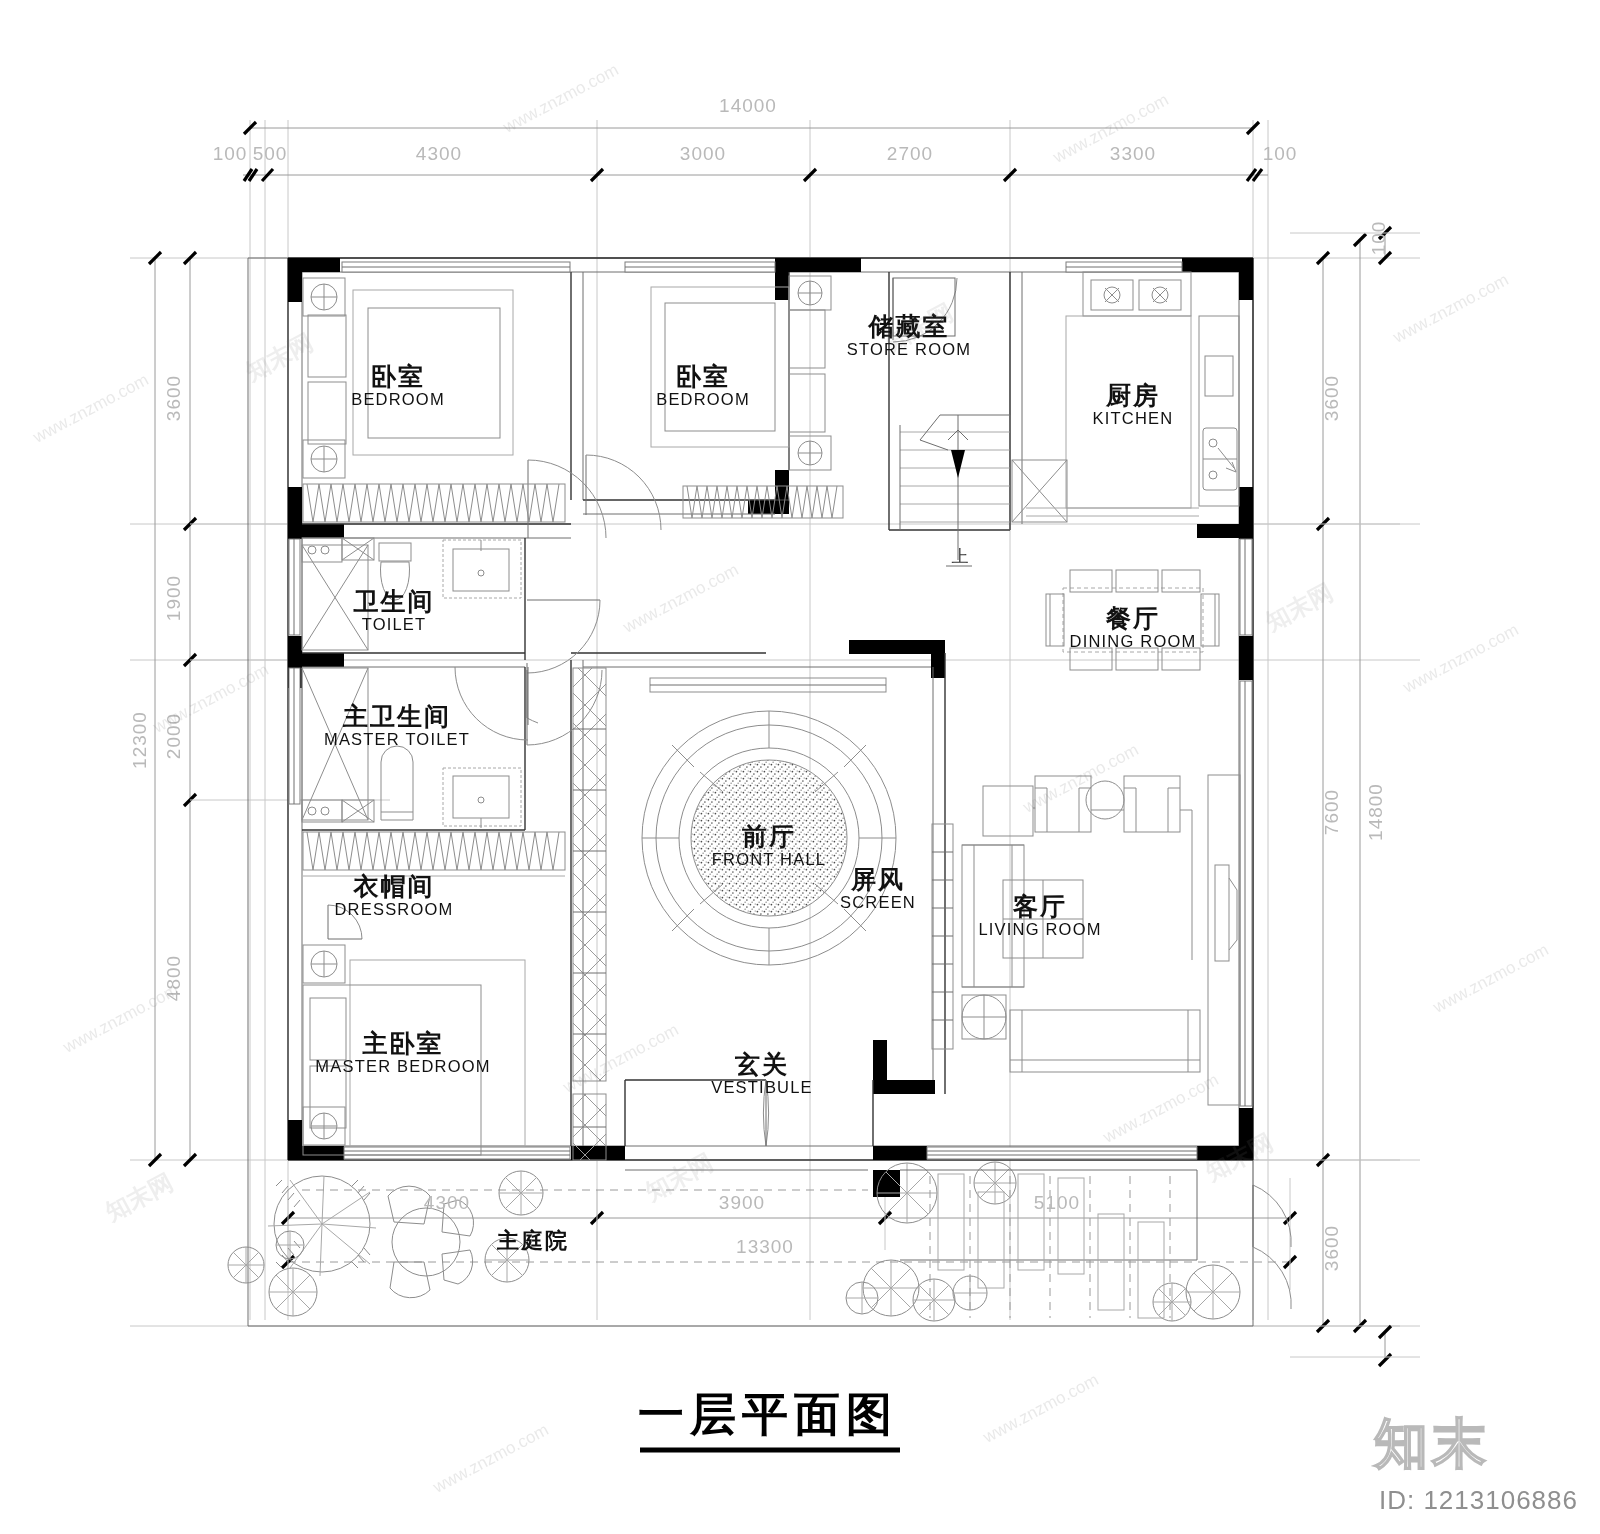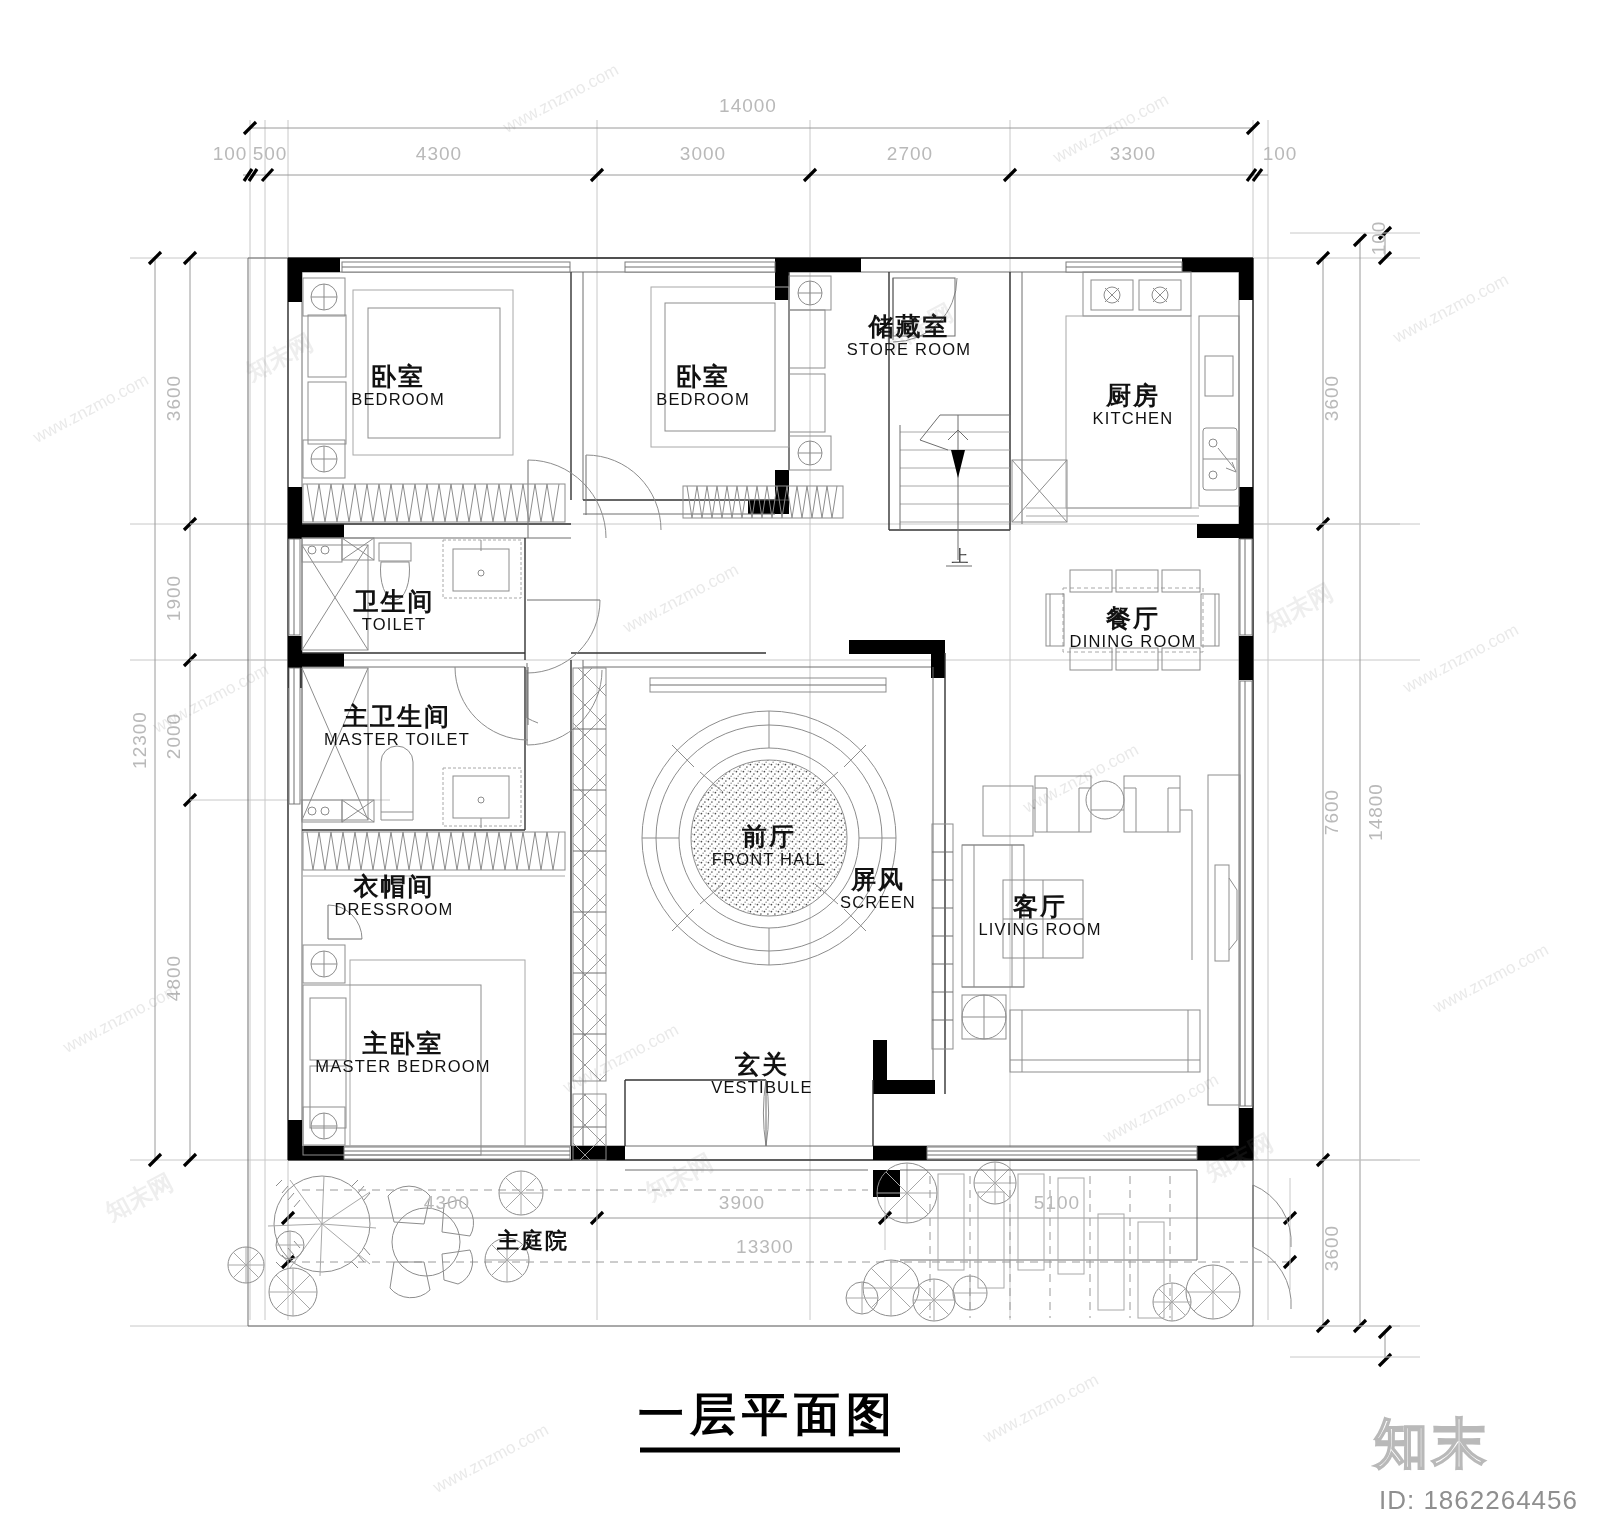--- a/index.html
+++ b/index.html
@@ -741,15 +741,15 @@
   <div class="wmcn" style="left:880px; top:330px;">知末网</div>
   <div class="wmcn" style="left:1260px;top:610px;">知末网</div>
   <div class="wmcn" style="left:640px; top:1180px;">知末网</div>
   <div class="wmcn" style="left:100px; top:1200px;">知末网</div>
   <div class="wmcn" style="left:1200px;top:1160px;">知末网</div>
 </div>
 
 <div id="logo">
   <div class="zm">知末</div>
 </div>
-<div id="idline">ID: 1862264456</div>
+<div id="idline">ID: 1213106886</div>
 
 </div>
 
 </body></html>

